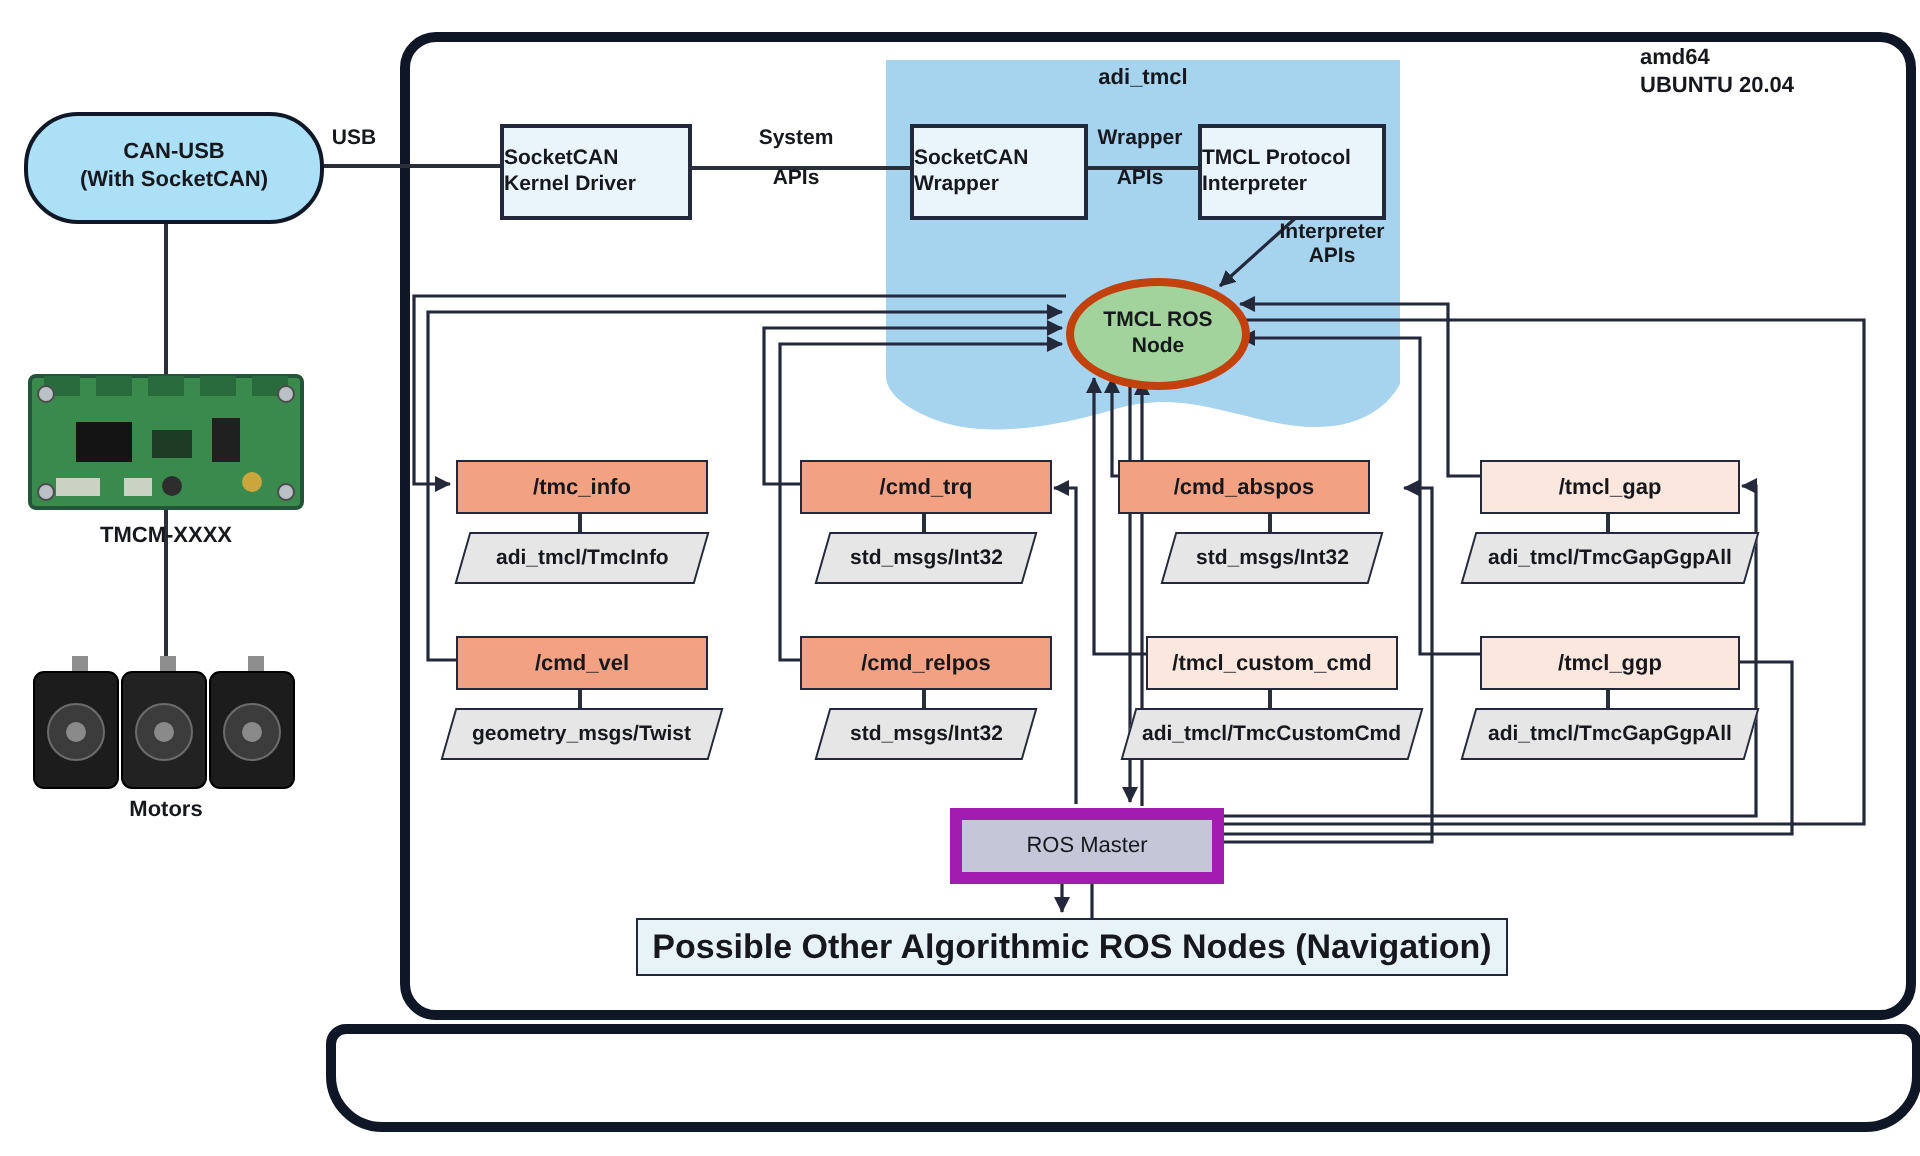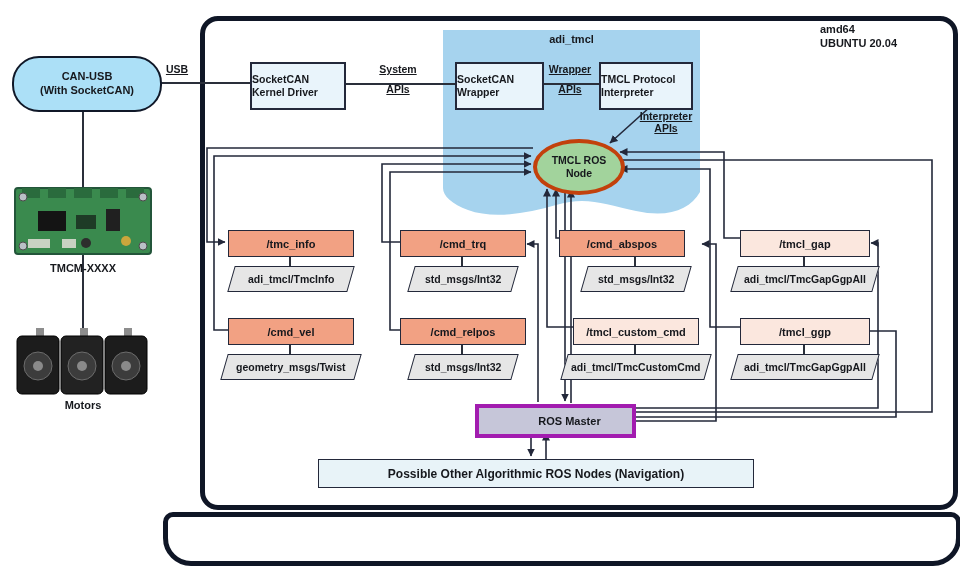--- a/index.html
+++ b/index.html
@@ -11,21 +11,21 @@
                  border:5px solid #0f1626;border-radius:18px;background:#fff;z-index:0;}
   .laptop-base{position:absolute;left:163px;top:512px;width:788px;height:44px;
                border:5px solid #0f1626;border-radius:10px 10px 28px 28px;background:#fff;z-index:0;}
 
   .platform{position:absolute;left:820px;top:23px;width:120px;text-align:left;
             font-weight:bold;font-size:11px;line-height:1.25;z-index:6;}
 
   
   .wire{position:absolute;border-top:2px solid #2a2f3a;z-index:4;}
   .vwire{position:absolute;border-left:2px solid #2a2f3a;z-index:1;}
-  .lbl{position:absolute;font-weight:bold;font-size:10.5px;line-height:1.1;text-align:center;z-index:6;text-decoration:underline;}
+  .lbl{position:absolute;font-weight:bold;font-size:10.5px;line-height:1.1;text-align:center;z-index:6;}
   .lbl .gap{display:block;height:8px;}
 
   
   .pill{position:absolute;left:12px;top:56px;width:146px;height:52px;border-radius:27px;
         background:var(--hw-pill);border:2.5px solid #101828;display:flex;flex-direction:column;
         align-items:center;justify-content:center;font-weight:bold;font-size:11px;line-height:1.25;
         text-align:center;z-index:10;}
   .hw-img{position:absolute;z-index:3;}
   .hw-label{position:absolute;font-weight:bold;font-size:11px;text-align:center;z-index:4;}
 
@@ -41,26 +41,26 @@
         line-height:1.2;text-align:center;z-index:12;}
 
   .topic{position:absolute;height:25px;border:1.5px solid #23283a;background:var(--topic-publish);
          display:flex;align-items:center;justify-content:center;font-weight:bold;font-size:11px;z-index:10;}
   .topic.light{background:var(--topic-light);}
   .dash{position:absolute;width:0;border-left:2px dashed #2a2f3a;z-index:9;}
   .msg{position:absolute;height:24px;border:1.5px solid #23283a;background:var(--msg-bg);
        transform:skewX(-16deg);display:flex;align-items:center;justify-content:center;z-index:10;}
   .msg > span{transform:skewX(16deg);font-weight:bold;font-size:10.5px;white-space:nowrap;}
 
-  .master{position:absolute;left:475px;top:404px;width:125px;height:26px;border:4px solid #a21caf;
+  .master{position:absolute;left:475px;top:404px;width:125px;height:26px;border:6px solid #a21caf;
           background:var(--master-bg);display:flex;align-items:center;justify-content:center;
-          font-weight:bold;font-size:11px;z-index:10;padding-left:28px;}
+          font-weight:normal;font-size:11px;z-index:10;}
   .othernodes{position:absolute;left:318px;top:459px;width:434px;height:27px;border:1.5px solid #23283a;
           background:var(--other-bg);display:flex;align-items:center;justify-content:center;
-          font-weight:bold;font-size:12px;z-index:10;}
+          font-weight:bold;font-size:17px;z-index:10;}
 
   .bluewrap{position:absolute;left:440px;top:28px;z-index:2;}
   .arrows{position:absolute;left:0;top:0;z-index:5;pointer-events:none;}
 </style>
 </head>
 <body>
 
 <div class="stage">
 
   <div class="vwire" style="left:82px;top:106px;height:226px"></div>

